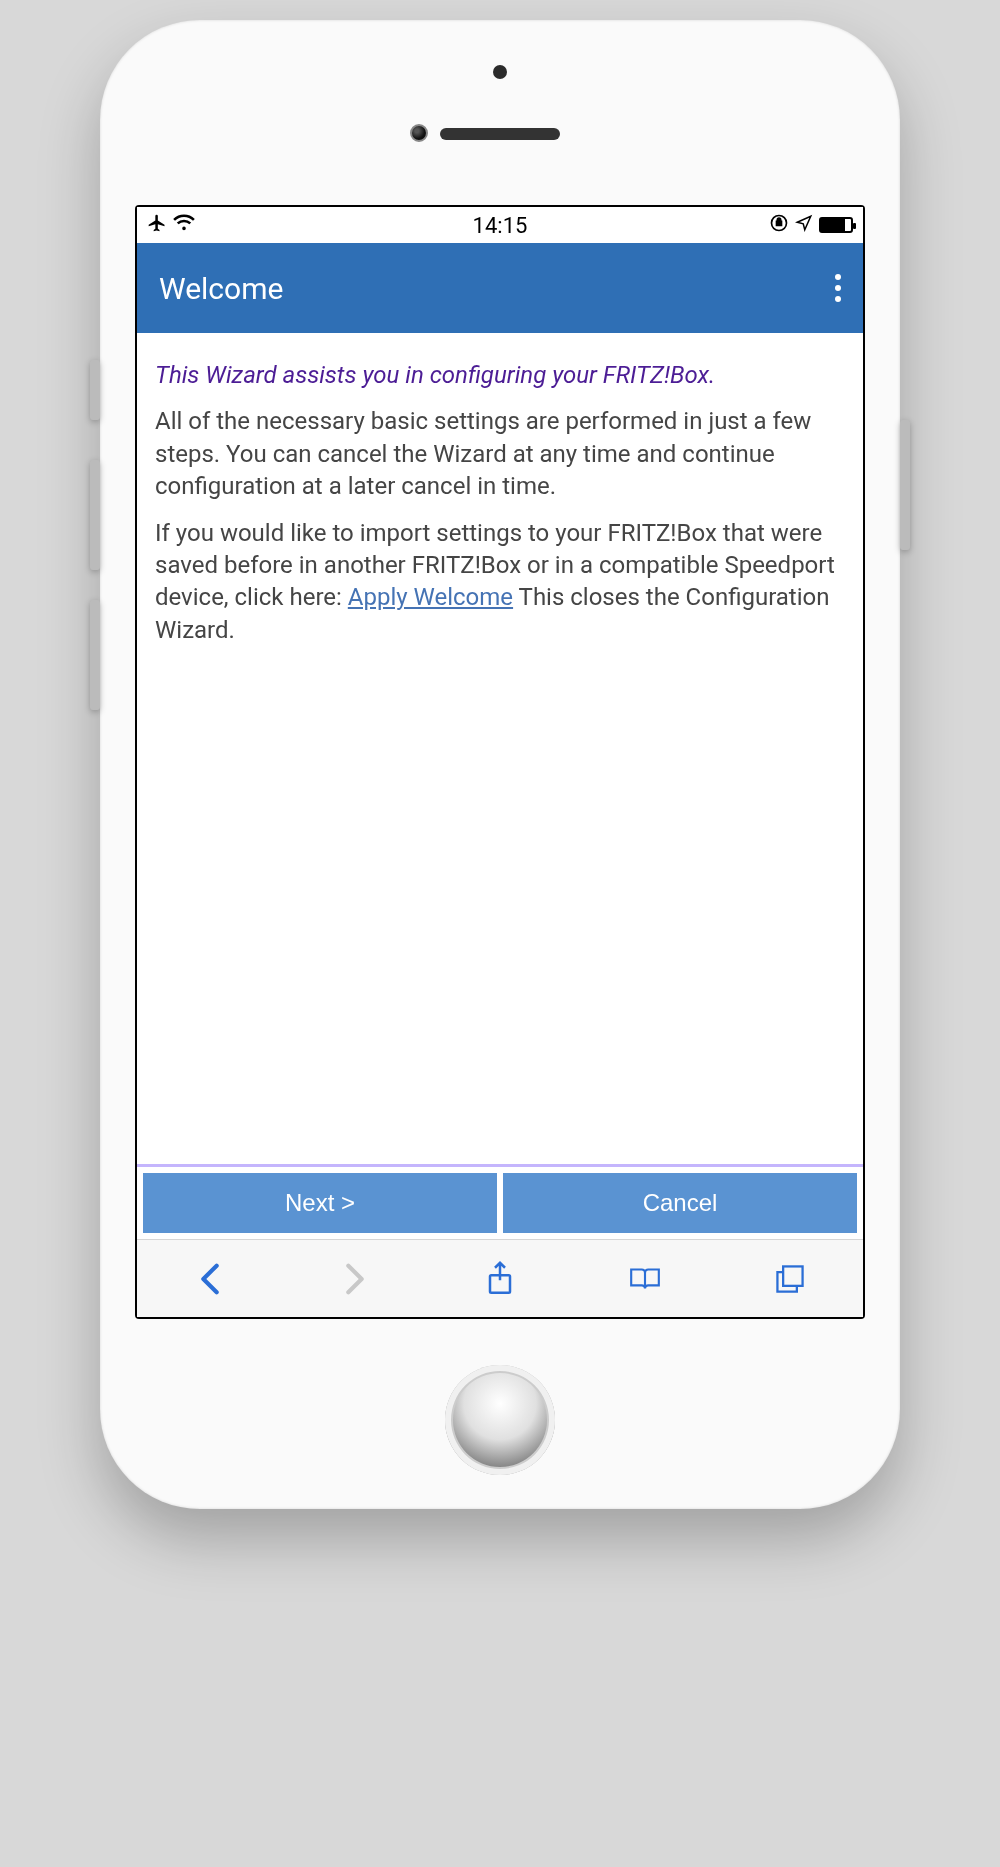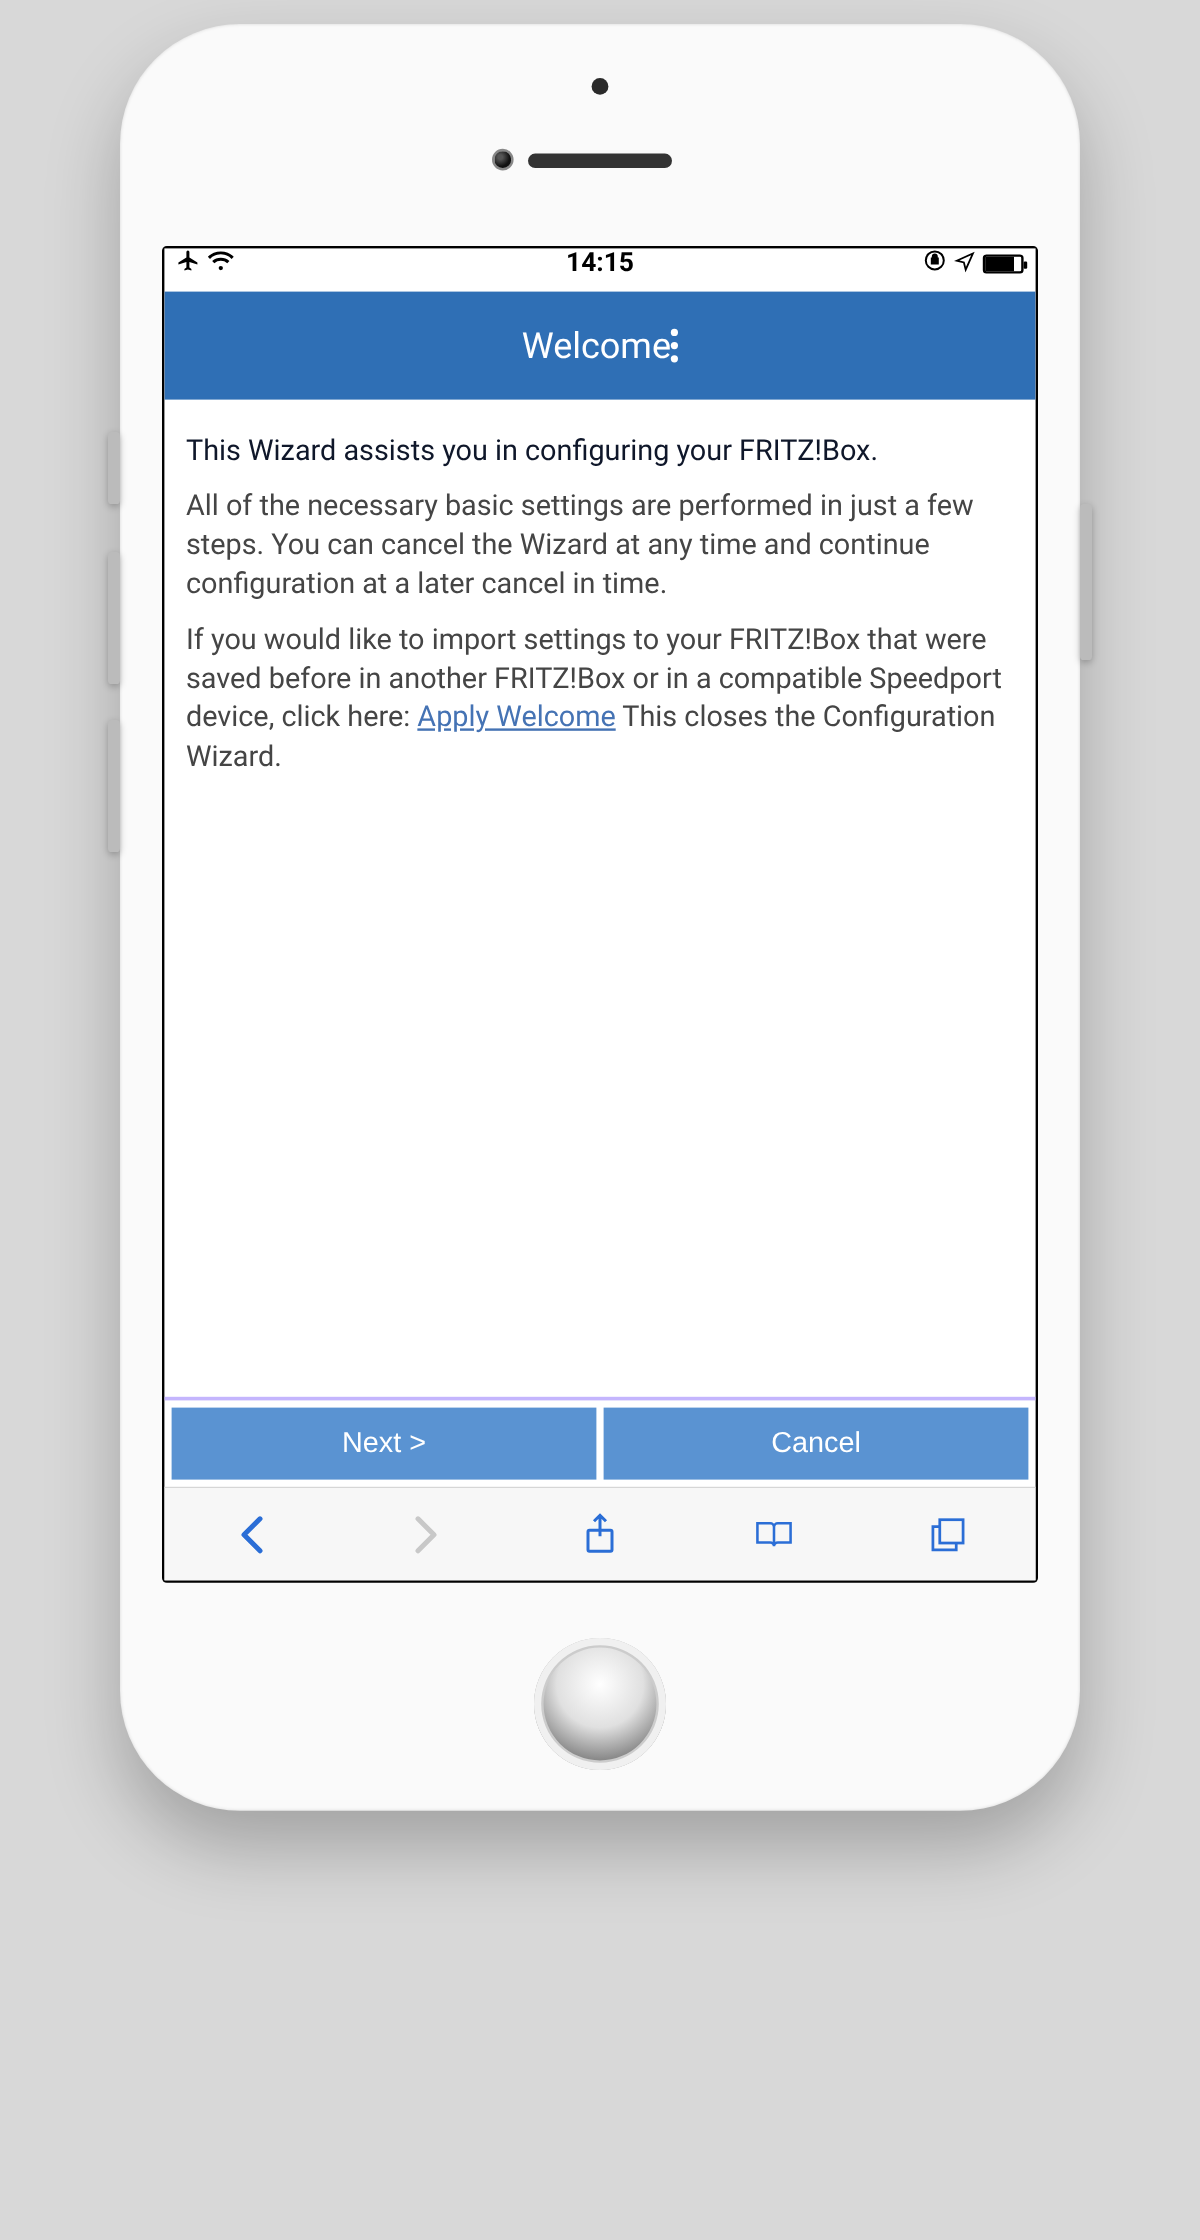--- a/index.html
+++ b/index.html
@@ -72,24 +72,24 @@
   width: 100%;
   height: 1110px;
   background: #fff;
   display: flex;
   flex-direction: column;
   overflow: hidden;
 }
 .status-bar {
   height: 36px;
   display: flex;
-  align-items: flex-start;
+  align-items: center;
   padding: 0 10px;
   font-size: 20px;
-  font-weight: 700;
+  font-weight: 400;
 }
 .status-left, .status-right { display: flex; align-items: center; gap: 6px; flex:1; }
 .status-center { flex:0 0 auto; font-size: 22px; }
 .status-right { justify-content: flex-end; }
 .battery {
   width: 34px; height: 16px; border: 2px solid #000; border-radius: 3px;
   position: relative; display:flex; align-items:center;
 }
 .battery::after{ content:""; position:absolute; right:-5px; top:4px; width:3px; height:6px; background:#000; border-radius:1px;}
 .battery-fill{ width:80%; height:100%; background:#000;}
@@ -115,37 +115,37 @@
 .reload {
   position: absolute; right: 14px; top: 50%;
   transform: translateY(-50%);
   font-size: 26px; font-weight: bold;
 }
 
 .app-header {
   background: #2f6fb5;
   color: #fff;
   height: 90px;
-  display: flex; align-items: center; justify-content: center;
+  display: flex; align-items: center; justify-content: space-between;
   padding: 16px 22px;
   font-size: 30px;
 }
 .kebab { display:flex; flex-direction:column; gap:5px; }
 .kebab span{ width:6px; height:6px; border-radius:50%; background:#fff; }
 
 .content {
   flex: 1;
   padding: 26px 18px 10px;
   font-size: 24px;
   line-height: 1.35;
   color: #454545;
   overflow:hidden;
 }
 .content p { margin-bottom: 14px; }
-.content p:first-child { color:#0f172a; }
+.content p:first-child { color:#4c1d95;font-style:italic; }
 .link { color: #4573b4; }
 
 .button-row {
   display:flex; gap:6px; padding: 6px;
   border-top: 3px solid #c4b5fd;
 }
 .action-btn {
   flex:1; height:60px;
   background:#5a93d2; color:#fff;
   font-size:24px;

